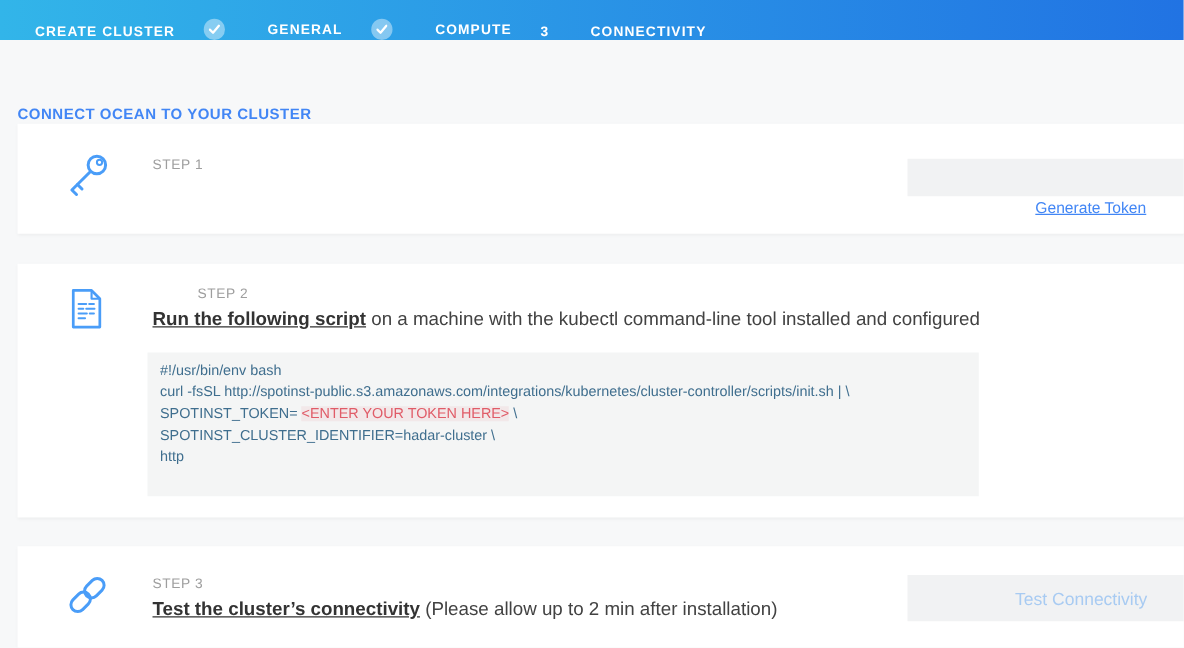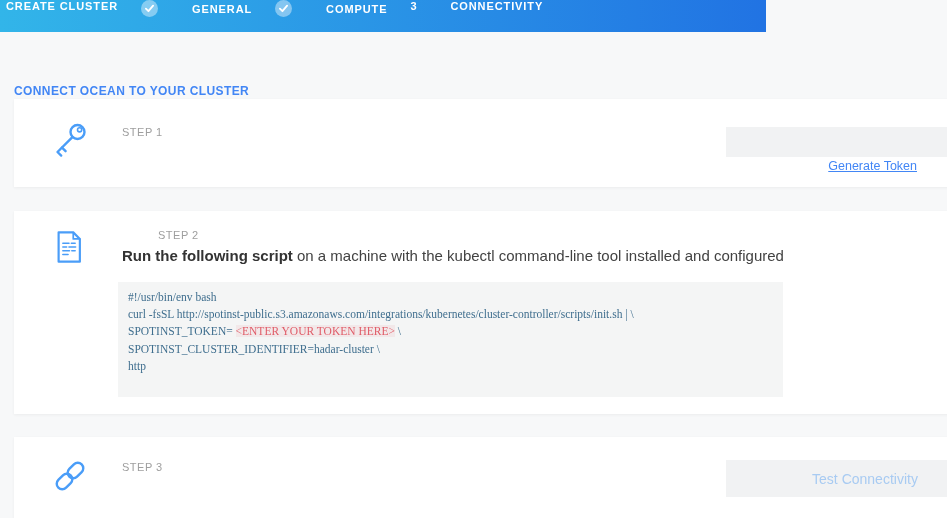--- a/index.html
+++ b/index.html
@@ -1,23 +1,23 @@
 <!DOCTYPE html>
 <html><head>
 <meta charset="utf-8">
 <style>
   * { margin:0; padding:0; box-sizing:border-box; }
   html,body { width:947px; height:518px; overflow:hidden; }
   body { font-family:"Liberation Sans",sans-serif; background:#f7f8f9; position:relative; }
 
   
   .topbar {
-    position:absolute; top:0; left:0; width:766px; height:32px;
+    position:absolute; top:0; left:0; width:947px; height:32px;
     background:linear-gradient(90deg,#32b5e9 0%,#2173e3 100%);
-    display:flex; align-items:flex-start; padding:0 6px; color:#fff;
+    display:flex; align-items:flex-end; padding:0 28px; color:#fff;
   }
   .topbar-title { font-size:11px; font-weight:bold; letter-spacing:.9px; }
   .wizard-step { display:flex; align-items:center; margin-left:23px; font-size:11px; font-weight:bold; letter-spacing:.9px; cursor:pointer;gap:27px; }
   .check-circle {
     width:17px; height:17px; border-radius:50%; background:rgba(255,255,255,.42);
     display:flex; align-items:center; justify-content:center; margin-right:7px; flex:0 0 auto;
   }
   .check-circle svg { display:block; }
   .step-num { margin-right:6px; }
 
@@ -37,38 +37,38 @@
 
   .step-label { position:absolute; left:108px; font-size:11px; color:#9e9e9e; letter-spacing:.5px; }
   .card1 .step-label { top:27px; }
   .card2 .step-label { top:18px;margin-left:36px; }
   .card3 .step-label { top:24px; }
 
   .step-text { position:absolute; left:108px; font-size:15px; color:#424242; white-space:nowrap; }
   .card1 .step-text { top:45px; }
   .card2 .step-text { top:36px; }
   .card3 .step-text { top:42px; }
-  .step-text b { font-weight:bold; color:#333; }
+  .step-text b { font-weight:bold; color:#333;text-decoration:underline; }
 
   
   .token-input {
     position:absolute; left:712px; top:28px; width:278px; height:30px;
     background:#f1f2f3; border:none; outline:none; padding:0 10px;
     font-family:"Liberation Sans",sans-serif; font-size:13px; color:#424242;
   }
   .generate-link {
     position:absolute; top:60px; right:38px; font-size:12.5px; color:#4286f5;
     text-decoration:underline; cursor:pointer;
   }
 
   
   .code-block {
     position:absolute; left:104px; top:71px; width:665px; height:115px;
     background:#f4f5f5; padding:7px 10px;
-    font-family:Liberation Serif, serif; font-size:11.5px; line-height:17.2px;
+    font-family:Liberation Sans, sans-serif; font-size:11.5px; line-height:17.2px;
     color:#3f6e8e;
   }
   .code-line { white-space:pre; }
   .token-red { color:#e05c68; background:rgba(224,92,104,.08); }
   .redacted { display:inline-block; height:9px; background:#c7ccd1; border-radius:2px; filter:blur(1.5px); vertical-align:middle; margin:0 2px; }
   .r1 { width:24px; } .r2 { width:30px; } .r3 { width:22px; }
 
   
   .test-btn {
     position:absolute; left:712px; top:23px; width:278px; height:37px;
@@ -147,14 +147,17 @@
 <div class="card card3">
   <span class="step-icon">
     <svg width="36" height="38" viewBox="0 0 36 36" fill="none" stroke="currentColor" stroke-width="2.4" stroke-linecap="round" stroke-linejoin="round">
       <g transform="rotate(-45 18 18)">
         <rect x="1.5" y="12.5" width="17.5" height="11" rx="5.5"></rect>
         <rect x="17" y="12.5" width="17.5" height="11" rx="5.5"></rect>
       </g>
     </svg>
   </span>
   <div class="step-label">STEP 3</div>
+  <div class="step-text">
+    <b>Test the cluster’s connectivity</b><span> (Please allow up to 2 min after installation)</span>
+  </div>
   <button class="test-btn">Test Connectivity</button>
 </div>
 
 </body></html>

